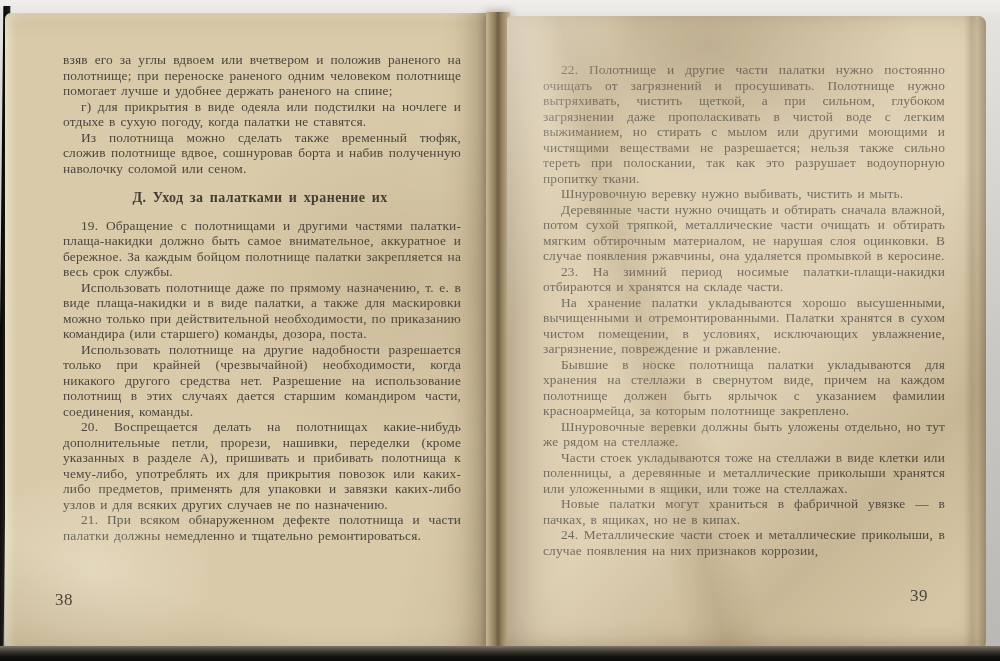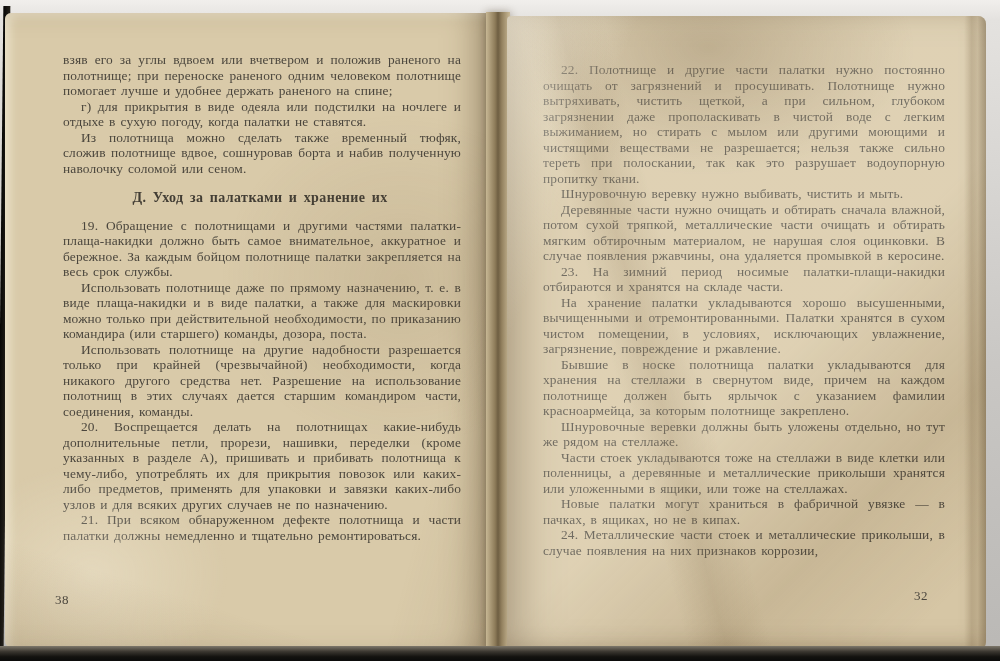--- a/index.html
+++ b/index.html
@@ -67,21 +67,21 @@
     position:absolute;left:486px;top:12px;width:24px;height:638px;
     background:linear-gradient(90deg,#c7b794 0%,#8d7b59 38%,#6e5e42 50%,#93815f 66%,#c9b996 100%);
     box-shadow:0 0 8px rgba(60,45,25,0.4);
   }
   .page p{margin:0;text-indent:18px;text-align:justify;hyphens:auto;}
   .page p.cont{text-indent:0;}
   .section-heading{
     font-size:14px;font-weight:700;text-align:center;
     margin:14px 4px 12px 0;letter-spacing:0.4px;word-spacing:2.5px;color:#423d34;
   }
-  .page-num{position:absolute;font-size:13px;letter-spacing:0.5px;color:#4b463d;}
+  .page-num{position:absolute;font-size:17px;letter-spacing:0.5px;color:#4b463d;}
   .page-left .page-num{left:50px;top:579px;}
   .page-right .page-num{right:58px;top:572px;}
 </style>
 </head>
 <body>
 
 <div class="scene">
 
   <div class="cover-edge"></div>
 
@@ -107,18 +107,18 @@
     <p>Шнуровочную веревку нужно выбивать, чистить и мыть.</p>
     <p>Деревянные части нужно очищать и обтирать сначала влажной, потом сухой тряпкой, металлические части очищать и обтирать мягким обтирочным материалом, не нарушая слоя оцинковки. В случае появления ржавчины, она удаляется промывкой в керосине.</p>
     <p>23. На зимний период носимые палатки-плащи-накидки отбираются и хранятся на складе части.</p>
     <p>На хранение палатки укладываются хорошо высушенными, вычищенными и отремонтированными. Палатки хранятся в сухом чистом помещении, в условиях, исключающих увлажнение, загрязнение, повреждение и ржавление.</p>
     <p>Бывшие в носке полотнища палатки укладываются для хранения на стеллажи в свернутом виде, причем на каждом полотнище должен быть ярлычок с указанием фамилии красноармейца, за которым полотнище закреплено.</p>
     <p>Шнуровочные веревки должны быть уложены отдельно, но тут же рядом на стеллаже.</p>
     <p>Части стоек укладываются тоже на стеллажи в виде клетки или поленницы, а деревянные и металлические приколыши хранятся или уложенными в ящики, или тоже на стеллажах.</p>
     <p>Новые палатки могут храниться в фабричной увязке — в пачках, в ящиках, но не в кипах.</p>
     <p>24. Металлические части стоек и металлические приколыши, в случае появления на них признаков коррозии,</p>
     <div class="fore-edge"></div>
-    <div class="page-num">32</div>
+    <div class="page-num">39</div>
   </div>
 
   <div class="bottom-edge"></div>
 
 </div>
 
 </body></html>

